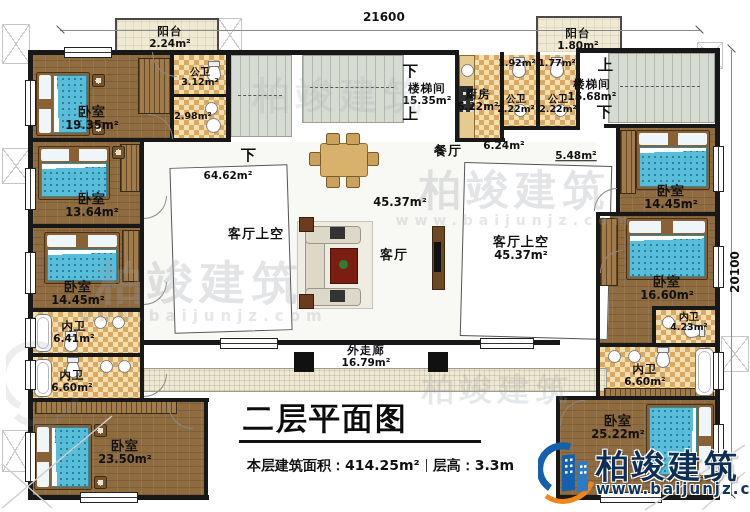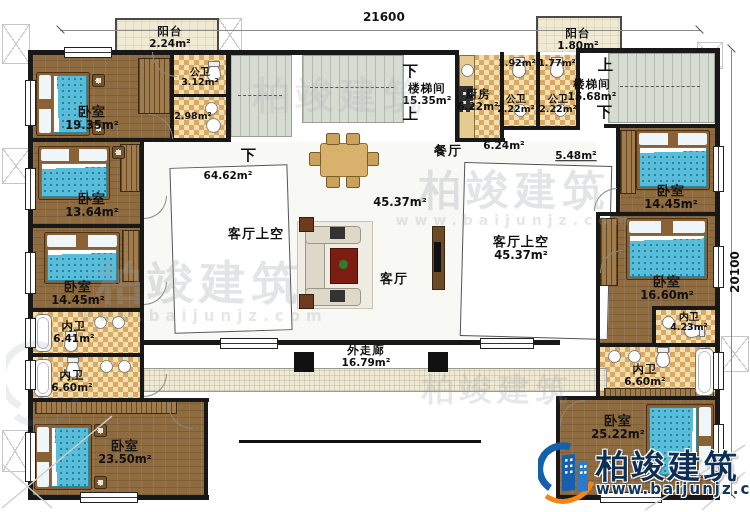--- a/index.html
+++ b/index.html
@@ -345,21 +345,21 @@
       </div>
       <div class="lbl dir" style="left: 411px; top: 114px;">
         <div class="t">上</div>
       </div>
       <div class="lbl md" style="left: 416px; top: 151px; margin-left: 32px;">
         <div class="t">餐厅</div>
       </div>
       <div class="lbl md" style="left: 400px; top: 202px;">
         <div class="a">45.37m²</div>
       </div>
-      <div class="lbl md" style="left: 394px; top: 279px;">
+      <div class="lbl md" style="left: 394px; top: 255px;">
         <div class="t">客厅</div>
       </div>
       <div class="lbl md" style="left: 256px; top: 234px;">
         <div class="t">客厅上空</div>
       </div>
       <div class="lbl md" style="left: 521px; top: 248px;">
         <div class="t">客厅上空</div>
         <div class="a">45.37m²</div>
       </div>
       <div class="lbl sm" style="left: 478px; top: 100px;">
@@ -423,21 +423,25 @@
       <div class="lbl sm" style="left: 366px; top: 356px;">
         <div class="t">外走廊</div>
         <div class="a">16.79m²</div>
       </div>
     </div>
 
   <svg style="position:absolute;left:6px;top:336px;opacity:.14;z-index:50" width="80" height="90">
     <path d="M14 70 A30 30 0 0 1 44 12 M10 80 A38 38 0 0 0 70 62" stroke="#7d8894" stroke-width="7" fill="none"></path>
   </svg>
 
+  <div class="title-main">二层平面图</div>
   <i class="title-underline"></i>
+  <div class="subtitle">
+    <span>本层建筑面积：</span><span>414.25m²</span><span class="sep"></span><span>层高：</span><span>3.3m</span>
+  </div>
 
   <div class="logo">
     <svg width="58" height="66" style="position:absolute;left:0;top:2px">
       <path d="M12 50 A23 23 0 0 1 32 9" stroke="#1560ac" stroke-width="7" fill="none"></path>
       <path d="M8 58 A31 31 0 0 0 54 44" stroke="#f08519" stroke-width="5" fill="none"></path>
       <g transform="skewY(-6)">
         <rect x="24" y="20" width="13" height="36" fill="#1560ac"></rect>
         <rect x="39" y="28" width="11" height="30" fill="#2a7bc9"></rect>
         <g fill="#fff">
           <rect x="27" y="24" width="2.5" height="2.5"></rect>

